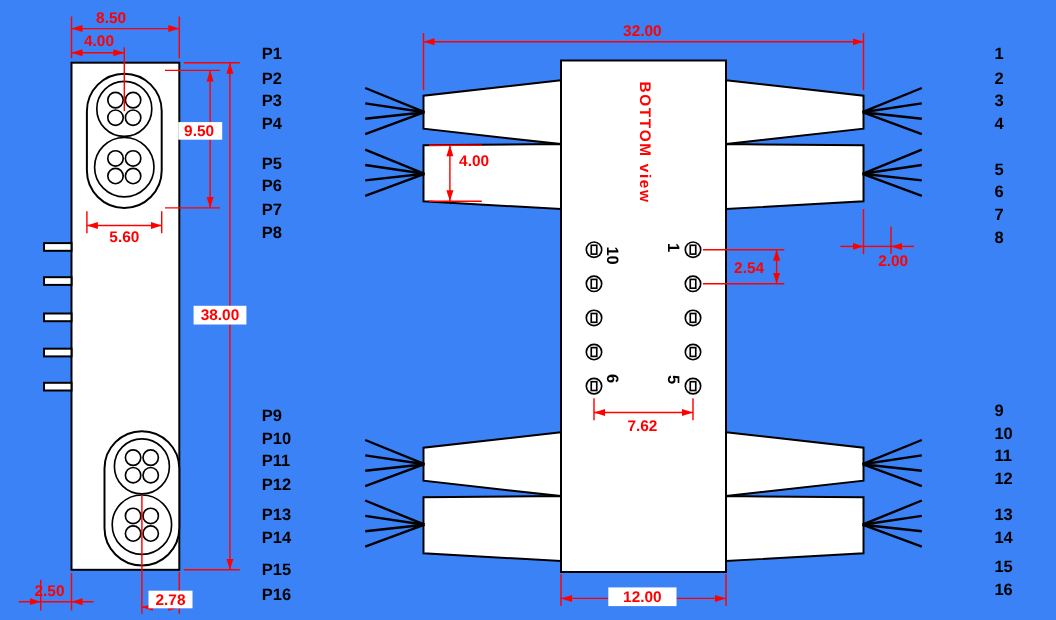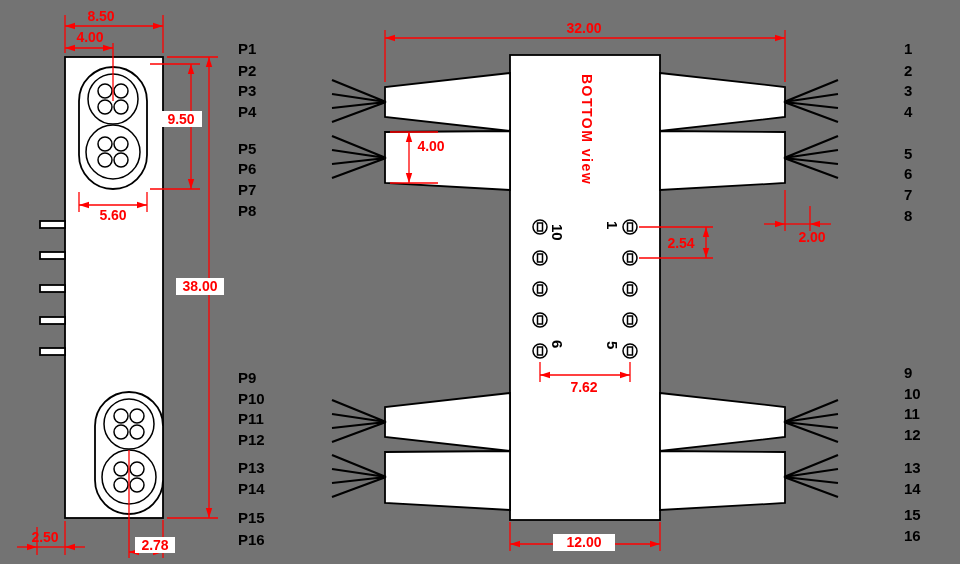--- a/index.html
+++ b/index.html
@@ -1,16 +1,16 @@
 <!DOCTYPE html>
 <html><head>
 <meta charset="utf-8">
 <style>
   html,body{margin:0;padding:0;background:#ffffff;}
-  .stage{position:relative;width:960px;height:564px;background:#737373;overflow:hidden;
+  .stage{position:relative;width:960px;height:564px;background:#3b82f6;overflow:hidden;
          font-family:"Liberation Sans",sans-serif;}
   svg{display:block;}
   .geo{fill:#ffffff;stroke:#000000;stroke-width:1.8;}
   .thin{fill:none;stroke:#000000;stroke-width:1.5;}
   .fiber{fill:none;stroke:#000000;stroke-width:2.2;}
   .red{stroke:#ff0000;stroke-width:1.3;fill:none;}
   .bg{fill:#ffffff;stroke:none;}
   .dimtext{fill:#ff0000;font:bold 14px "Liberation Sans",sans-serif;text-anchor:middle;}
   .porttext{fill:#000000;font:bold 15px "Liberation Sans",sans-serif;text-anchor:start;}
   .pinnum{fill:#000000;font:bold 15px "Liberation Sans",sans-serif;text-anchor:start;}

